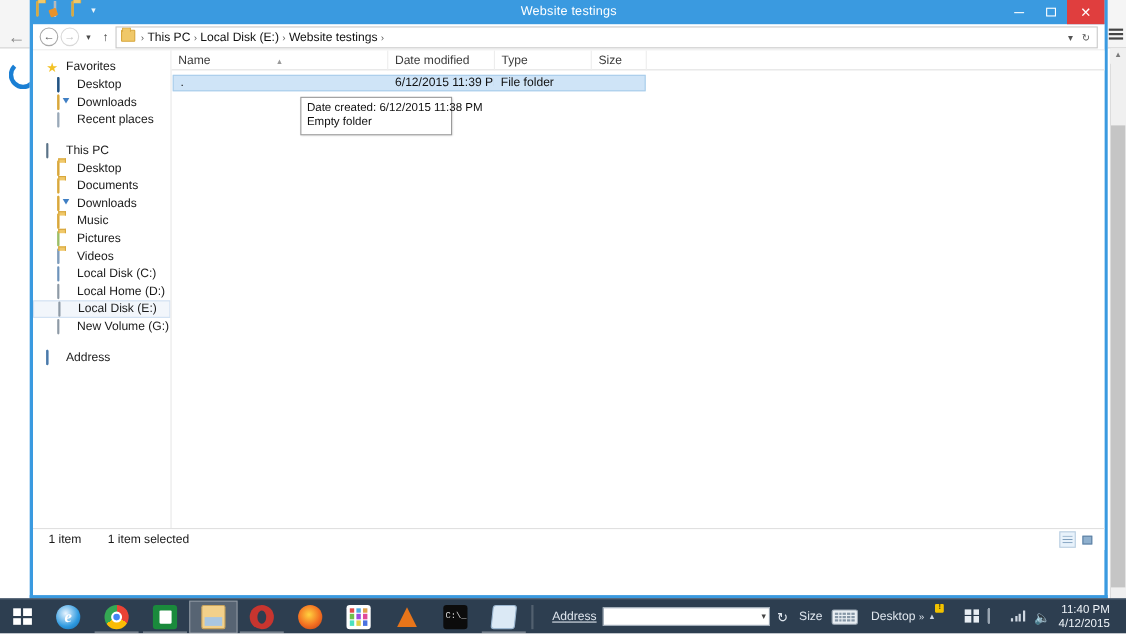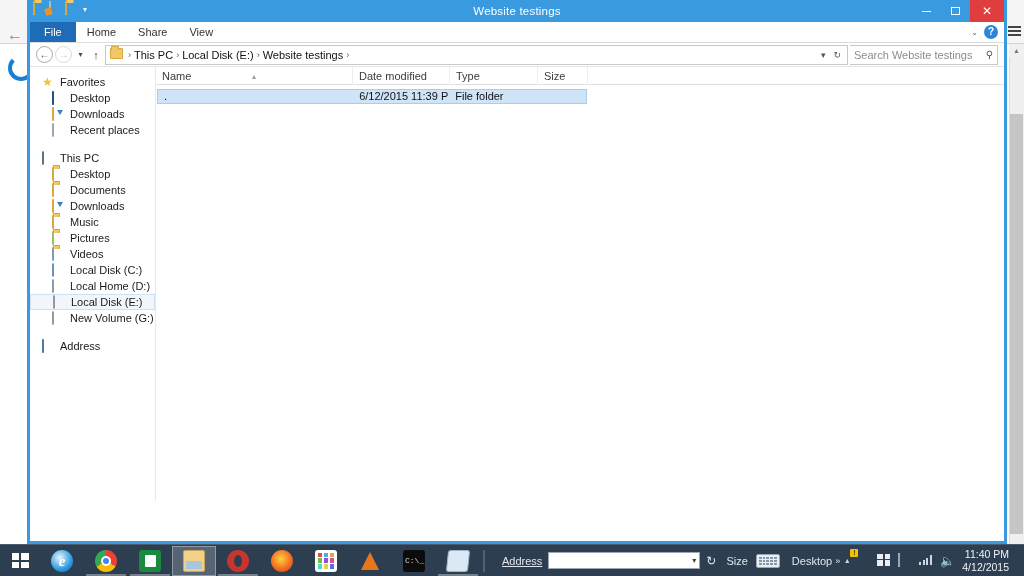--- a/index.html
+++ b/index.html
@@ -315,52 +315,40 @@
       <div>
           <span class="min-glyph"></span>
         </div>
       <div>
           <span class="max-glyph"></span>
         </div>
       <div class="btn-close">✕</div>
     </div>
   </div>
 
-  <div class="ribbon">
-    <div class="tab file">File</div>
-    <div class="tab">Home</div>
-    <div class="tab">Share</div>
-    <div class="tab">View</div>
-    <div class="ribbon-caret">⌄</div>
-    <div class="help-btn">?</div>
-  </div>
 
   <div class="addrbar">
     <div class="nav-circle">←</div>
     <div class="nav-circle dim">→</div>
     <div class="nav-caret">▾</div>
     <div class="nav-up">↑</div>
     <div class="crumbbox">
       <span class="crumb-folder"><span class="folder-ic" style="display:inline-block"></span></span>
       <span class="crumb-sep">›</span>
       <span class="crumb">This PC</span>
       <span class="crumb-sep">›</span>
       <span class="crumb">Local Disk (E:)</span>
       <span class="crumb-sep">›</span>
       <span class="crumb">Website testings</span>
       <span class="crumb-sep">›</span>
       <span class="crumb-right">
         <span>▾</span>
         <span>↻</span>
       </span>
     </div>
-    <div class="searchbox">
-      <span class="ph">Search Website testings</span>
-      <span class="mag">⚲</span>
-    </div>
   </div>
 
   <div class="ex-body">
 
     <div class="navpane">
       <div class="nav-item">
         <span class="ic16 i-star">★</span>
         <span>Favorites</span>
       </div>
       <div class="nav-item child">
@@ -442,23 +430,39 @@
         <div class="col" style="width:50px">Size</div>
       </div>
 
       <div class="row">
         <div class="cell" style="width:197px">.</div>
         <div class="cell" style="width:97px">6/12/2015 11:39 PM</div>
         <div class="cell" style="width:88px">File folder</div>
         <div class="cell" style="width:50px"></div>
       </div>
 
-    </div>
-  </div>
-
+      <div class="tooltip">
+        <div>Date created: 6/12/2015 11:38 PM</div>
+        <div>Empty folder</div>
+      </div>
+    </div>
+  </div>
+
+  <div class="statusbar">
+    <span>1 item</span>
+    <span>1 item selected</span>
+    <div class="view-btns">
+      <div class="vbtn">
+          <span class="vb-details"></span>
+        </div>
+      <div class="vbtn off">
+          <span class="vb-icons"></span>
+        </div>
+    </div>
+  </div>
 </div>
 
 <div class="taskbar">
   <div class="tb-start">
     <span class="win-flag">
         <i></i>
         <i></i>
         <i></i>
         <i></i>
       </span>

